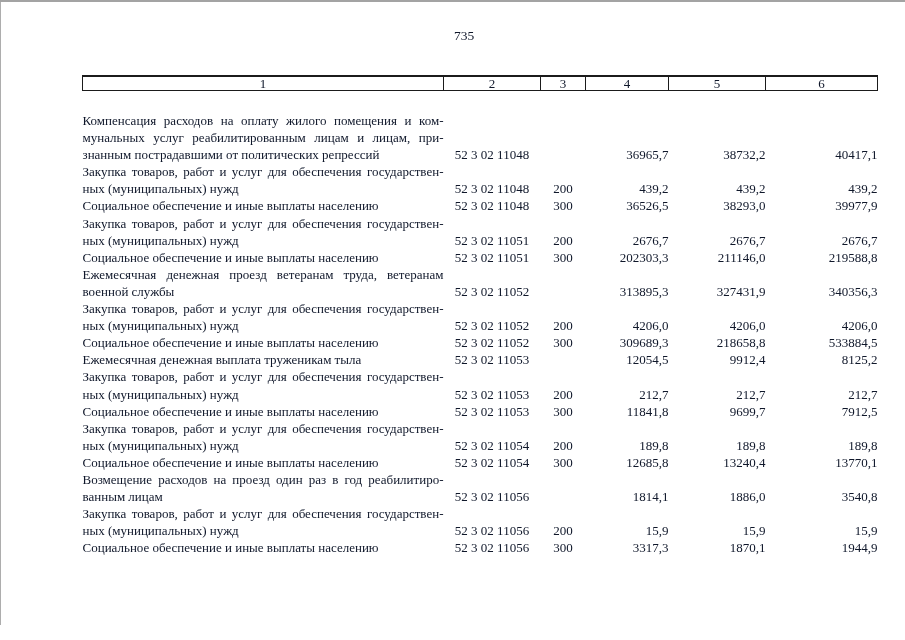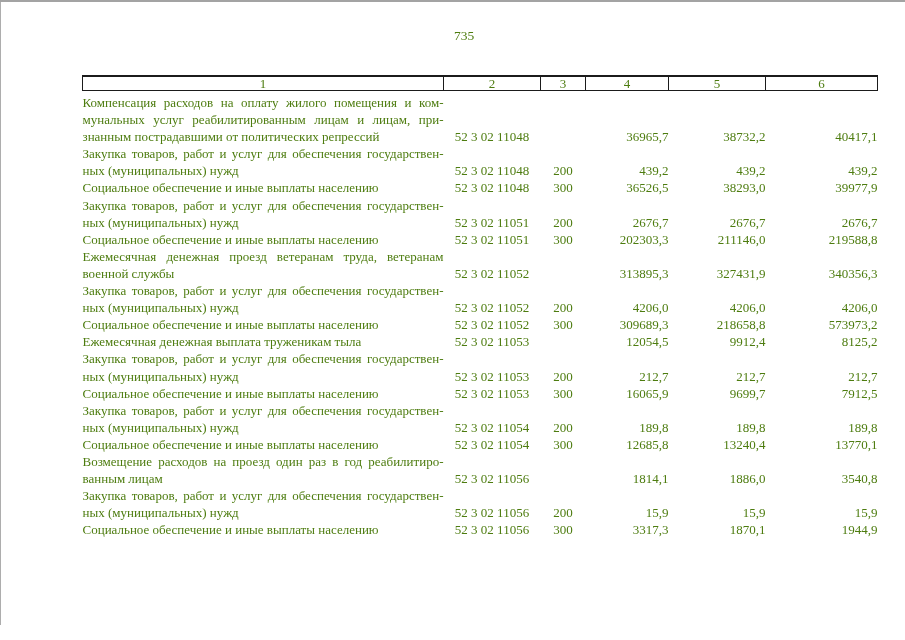--- a/index.html
+++ b/index.html
@@ -3,21 +3,21 @@
 <meta charset="utf-8">
 <style>
   html, body { margin: 0; padding: 0; background: #ffffff; }
   .page {
     position: relative;
     width: 905px;
     height: 640px;
     background: #ffffff;
     overflow: hidden;
     font-family: "Liberation Serif", serif;
-    color: #4d7c0f;
+    color: #0f172a;
   }
   .edge-top {
     position: absolute;
     left: 0; top: 0;
     width: 905px; height: 2px;
     background: #a3a3a3;
   }
   .edge-left {
     position: absolute;
     left: 0; top: 2px;
@@ -49,21 +49,21 @@
     text-align: center;
     font-size: 13px;
     height: 13px;
     line-height: 13px;
     padding: 0;
   }
   table.budget-table tbody td {
     vertical-align: bottom;
     padding: 0;
   }
-  table.budget-table tbody tr:first-child td { padding-top: 3px; margin-left: 27px; }
+  table.budget-table tbody tr:first-child td { padding-top: 21px; margin-left: 27px; }
   td.desc { text-align: left; padding-left: 4px; padding-right: 3px; }
   td.desc .line { text-align: left; }
   td.desc .line.just { text-align: justify; text-align-last: justify; }
   td.code { text-align: center; }
   td.etype { text-align: center; }
   td.amount { text-align: right; padding-right: 4px; }
 </style>
 </head>
 <body>
 
@@ -169,21 +169,21 @@
           <td class="amount">4206,0</td>
         </tr>
         <tr>
           <td class="desc">
             <div class="line">Социальное обеспечение и иные выплаты населению</div>
           </td>
           <td class="code">52 3 02 11052</td>
           <td class="etype">300</td>
           <td class="amount">309689,3</td>
           <td class="amount">218658,8</td>
-          <td class="amount">573973,2</td>
+          <td class="amount">533884,5</td>
         </tr>
         <tr>
           <td class="desc">
             <div class="line">Ежемесячная денежная выплата труженикам тыла</div>
           </td>
           <td class="code">52 3 02 11053</td>
           <td class="etype"></td>
           <td class="amount">12054,5</td>
           <td class="amount">9912,4</td>
           <td class="amount">8125,2</td>
@@ -198,21 +198,21 @@
           <td class="amount">212,7</td>
           <td class="amount">212,7</td>
           <td class="amount">212,7</td>
         </tr>
         <tr>
           <td class="desc">
             <div class="line">Социальное обеспечение и иные выплаты населению</div>
           </td>
           <td class="code">52 3 02 11053</td>
           <td class="etype">300</td>
-          <td class="amount">16065,9</td>
+          <td class="amount">11841,8</td>
           <td class="amount">9699,7</td>
           <td class="amount">7912,5</td>
         </tr>
         <tr>
           <td class="desc">
             <div class="line just">Закупка товаров, работ и услуг для обеспечения государствен-</div>
             <div class="line">ных (муниципальных) нужд</div>
           </td>
           <td class="code">52 3 02 11054</td>
           <td class="etype">200</td>

